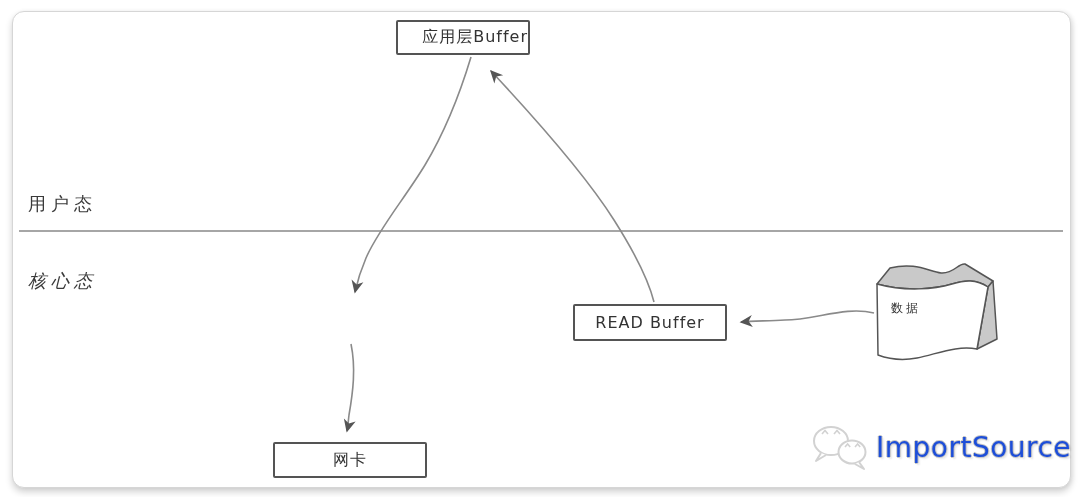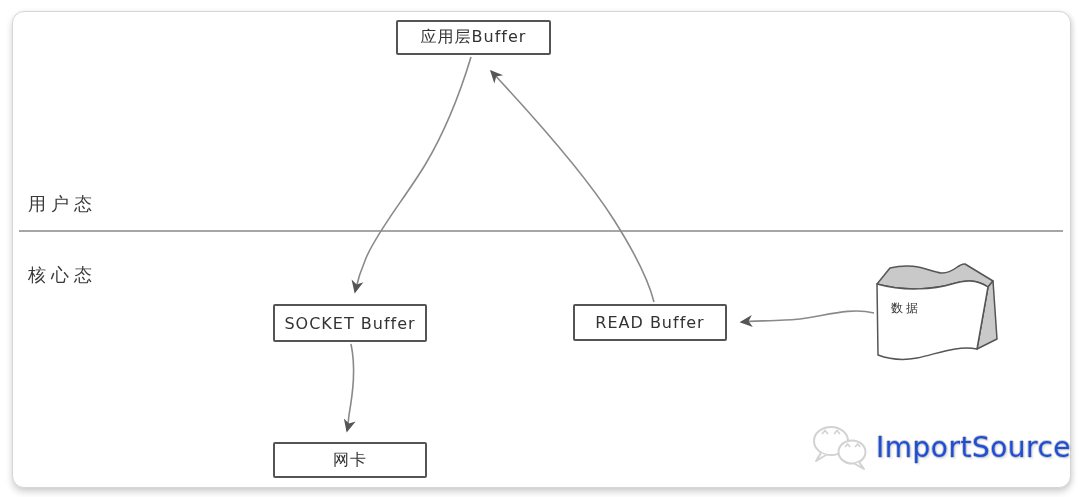--- a/index.html
+++ b/index.html
@@ -11,29 +11,29 @@
     position:absolute;left:12px;top:11px;width:1057px;height:475px;
     background:#ffffff;border:1px solid #d6d6d6;border-radius:12px;
     box-shadow:0 4px 7px rgba(0,0,0,0.18), 2px 0 4px rgba(0,0,0,0.05);
   }
   .layer{position:absolute;left:0;top:0;}
   .node{
     position:absolute;display:flex;align-items:center;justify-content:center;
     background:#ffffff;border:2px solid #545454;border-radius:2px;
     color:#333333;font-size:16px;letter-spacing:1px;box-sizing:border-box;
   }
-  .node-app{left:396px;top:20px;width:155px;height:35px;}
+  .node-app{left:396px;top:20px;width:134px;height:35px;justify-content:flex-end;}
   .node-socket{left:273px;top:304px;width:154px;height:38px;}
   .node-read{left:573px;top:304px;width:154px;height:37px;}
   .node-nic{left:273px;top:442px;width:154px;height:36px;}
   .region-label{
     position:absolute;left:28px;color:#3a3a3a;font-size:18px;letter-spacing:5px;
   }
   .region-user{top:184px;margin-top:8px;}
-  .region-kernel{top:263px;}
+  .region-kernel{top:269px;font-style:italic;}
   .data-label{
     position:absolute;left:891px;top:300px;width:60px;
     color:#333333;font-size:12px;letter-spacing:3px;
   }
   .watermark{
     position:absolute;left:808px;top:422px;display:flex;align-items:center;
   }
   .wm-text{
     margin-left:4px;font-size:28px;letter-spacing:0.5px;color:#1d4ed8;
     text-shadow:-1px 0 #c6c6c6, 1px 0 #c6c6c6, 0 -1px #c6c6c6, 0 1px #c6c6c6,
@@ -70,23 +70,20 @@
       <path d="M988,287 L993,281 L997,339 L977,349 Z" fill="#c9c9c9"></path>
       <path d="M877,284 C906,292 935,289 952,284 C965,280 976,279 988,287
                L977,349 C957,345 937,354 917,358 C901,361 886,358 878,355 Z" fill="#ffffff"></path>
     </g>
   </svg>
 
   <div class="node node-app">
     <span>应用层Buffer</span>
   </div>
 
-  <div class="node node-socket">
-    <span>SOCKET Buffer</span>
-  </div>
 
   <div class="node node-nic">
     <span>网卡</span>
   </div>
 
   <div class="node node-read">
     <span>READ Buffer</span>
   </div>
 
   <div class="region-label region-user">用户态</div>

